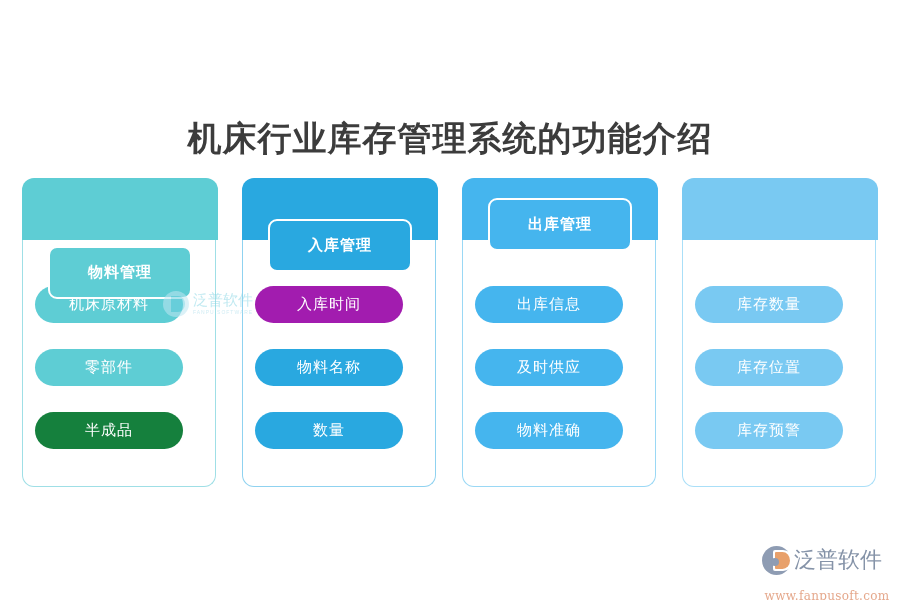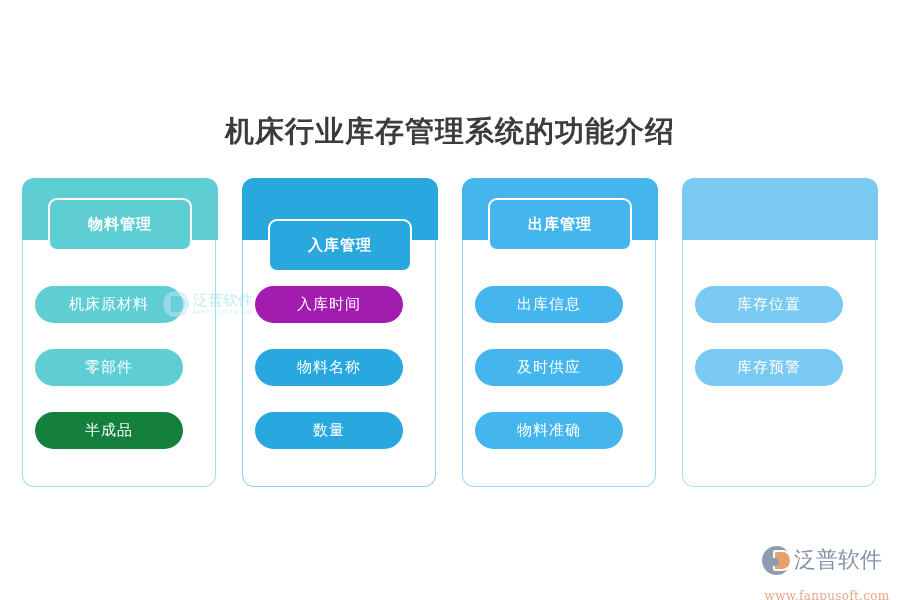--- a/index.html
+++ b/index.html
@@ -24,22 +24,22 @@
     overflow: hidden;
   }
 
   
   #page-title {
     position: absolute;
     left: 0;
     top: 96px;
     width: 900px;
     text-align: center;
-    font-family: Liberation Mono, monospace;
-    font-size: 29px;
+    font-family: Liberation Sans, sans-serif;
+    font-size: 34px;
     line-height: 38px;
     letter-spacing: 1px;
     color: #3c3c3c;
     white-space: nowrap;
   }
 
   
   #columns {
     position: absolute;
     left: 22px;
@@ -255,21 +255,21 @@
 <body>
 
 <div id="slide" style="background: rgb(255, 255, 255);">
 
   <h1 id="page-title">机床行业库存管理系统的功能介绍</h1>
 
   <div id="columns">
       <div class="column">
         <div class="col-band" style="background: rgb(94, 205, 212);"></div>
         <div class="col-body" style="border-color: rgb(159, 223, 230);"></div>
-        <div class="col-header" style="background: rgb(94, 205, 212);">物料管理</div>
+        <div class="col-header" style="background: rgb(94, 205, 212); margin-top: 48px;">物料管理</div>
         <div class="col-items">
           <div class="item-pill" style="background: rgb(94, 205, 212);">机床原材料</div>
           <div class="item-pill" style="background: rgb(94, 205, 212);">零部件</div>
           <div class="item-pill" style="background: #15803d;">半成品</div>
         </div>
       </div>
       <div class="column">
         <div class="col-band" style="background: rgb(41, 168, 224);"></div>
         <div class="col-body" style="border-color: rgb(143, 210, 240);"></div>
         <div class="col-header" style="background: rgb(41, 168, 224); margin-top: 21px;">入库管理</div>
@@ -286,20 +286,21 @@
         <div class="col-items">
           <div class="item-pill" style="background: rgb(69, 181, 238);">出库信息</div>
           <div class="item-pill" style="background: rgb(69, 181, 238);">及时供应</div>
           <div class="item-pill" style="background: rgb(69, 181, 238);">物料准确</div>
         </div>
       </div>
       <div class="column">
         <div class="col-band" style="background: rgb(121, 201, 242);"></div>
         <div class="col-body" style="border-color: rgb(170, 223, 248);"></div>
         <div class="col-items">
+          <div class="item-pill" style="background: rgb(121, 201, 242);">库存数量</div>
           <div class="item-pill" style="background: rgb(121, 201, 242);">库存位置</div>
           <div class="item-pill" style="background: rgb(121, 201, 242);">库存预警</div>
         </div>
       </div>
     </div>
 
   <div id="watermark">
     <div class="wm-mark"></div>
     <div class="wm-texts">
       <div class="wm-cn" style="color: rgb(143, 216, 230);">泛普软件</div>

